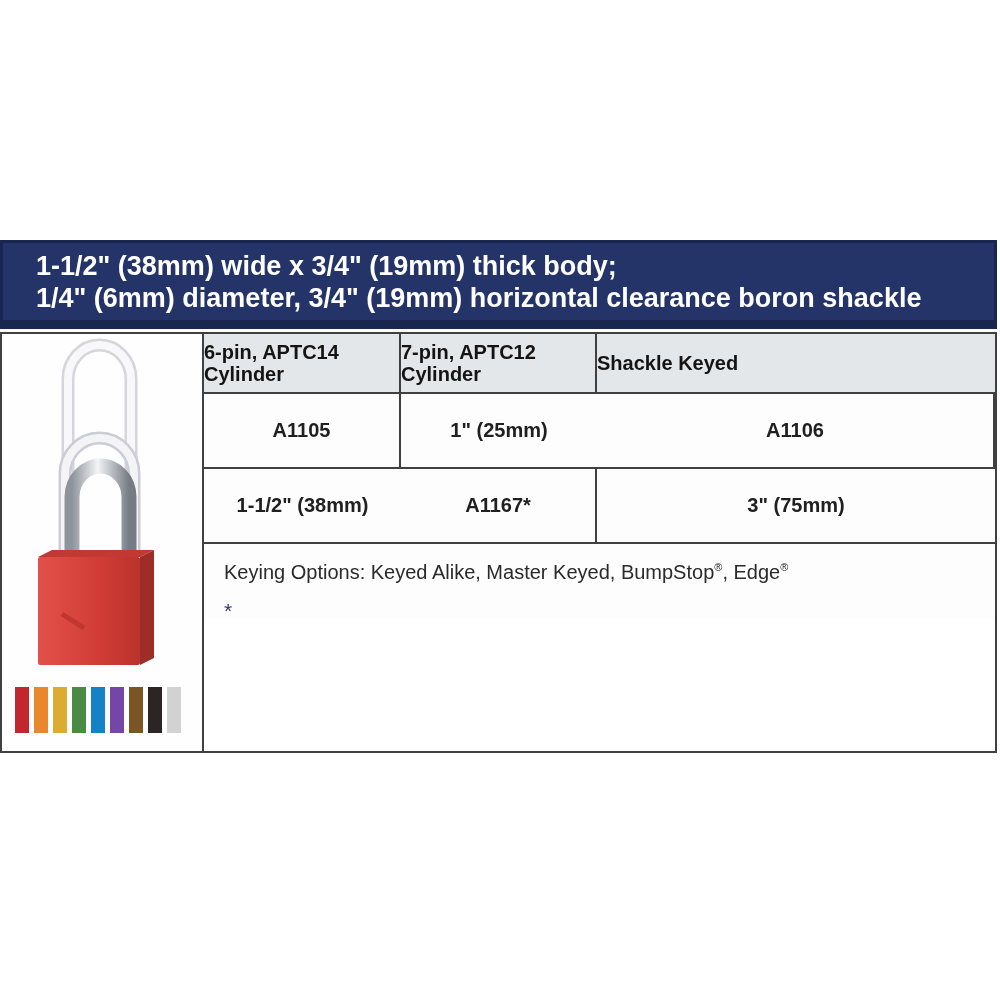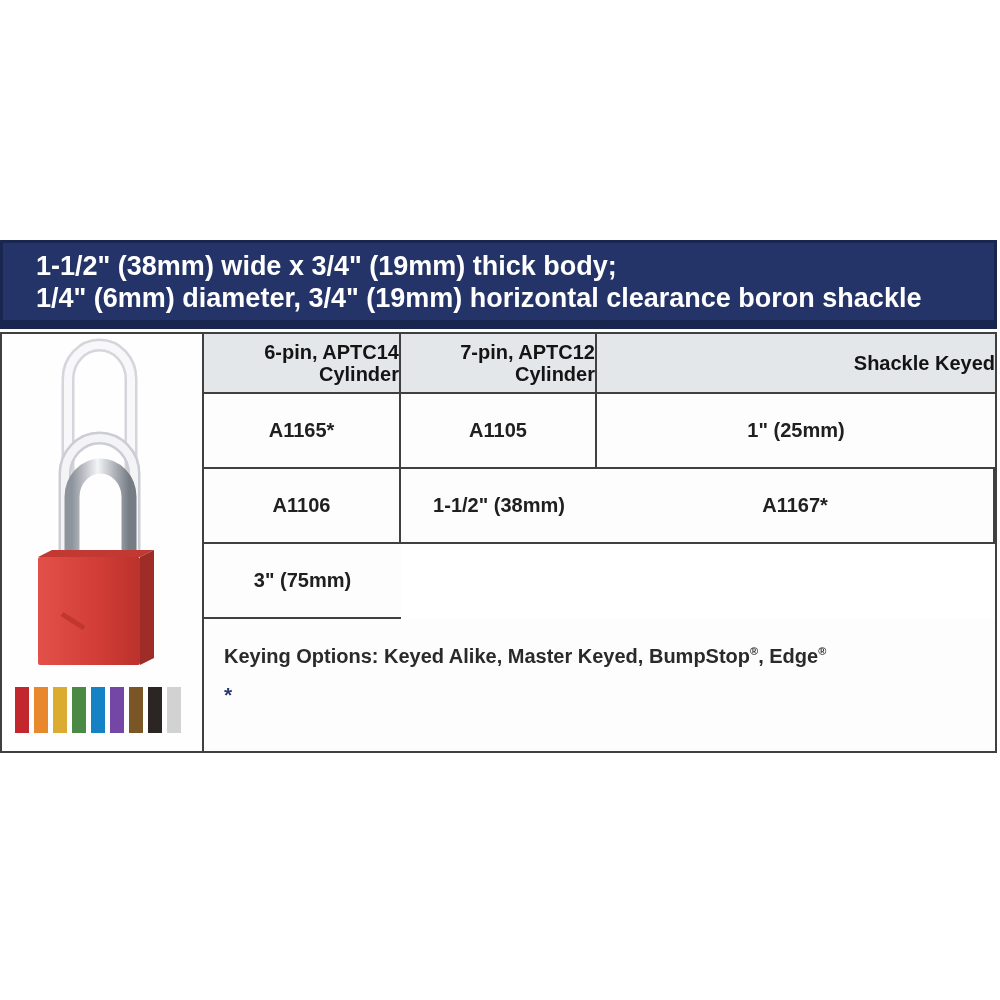--- a/index.html
+++ b/index.html
@@ -34,38 +34,38 @@
   .right-cell {
     flex: 1;
     display: grid;
     grid-template-columns: 197px 196px 1fr;
     grid-template-rows: 60px 75px 75px 75px 1fr;
   }
   .th {
     background: #e3e7e9;
     border-bottom: 2px solid #404040;
     border-right: 2px solid #404040;
-    display: flex; flex-direction: column; justify-content: center; align-items: flex-end;
+    display: flex; flex-direction: column; justify-content: center; align-items: flex-start;
     text-align: center;
     font-weight: bold; font-size: 20px; line-height: 22px; color: #141414;
   }
   .td {
     background: #fdfdfd;
     border-bottom: 2px solid #404040;
     border-right: 2px solid #404040;
     display: flex; justify-content: center; align-items: center;
     font-weight: bold; font-size: 20px; color: #202020;
   }
   .last-col { border-right: none; }
 
   .foot {
     grid-column: 1 / 4;
     background: #fdfdfd;
-    padding: 26px 24px 0 20px;
-    font-weight: bold; font-size: 20px; color: #2a2a2a;
+    padding: 17px 24px 0 20px;
+    font-weight: normal; font-size: 20px; color: #2a2a2a;
   }
   .reg { font-size: 11px; vertical-align: super; }
   .recommend { display: flex; margin-top: 15px; }
   .star { color: #2b3a6e; width: 18px; flex: none; font-size: 21px; }
   .rec-lines div { line-height: 27px; }
 </style>
 </head>
 <body>
 
 <div class="sheet">
@@ -132,21 +132,20 @@
         <div>Cylinder</div>
       </div>
       <div class="th">
         <div>7-pin, APTC12</div>
         <div>Cylinder</div>
       </div>
       <div class="th last-col">
         <div>Shackle Keyed</div>
       </div>
 
-      <div class="td">A1165*</div>
       <div class="td">A1105</div>
       <div class="td last-col">1" (25mm)</div>
 
       <div class="td">A1106</div>
       <div class="td last-col">1-1/2" (38mm)</div>
 
       <div class="td">A1167*</div>
       <div class="td last-col">3" (75mm)</div>
 
       <div class="foot">

